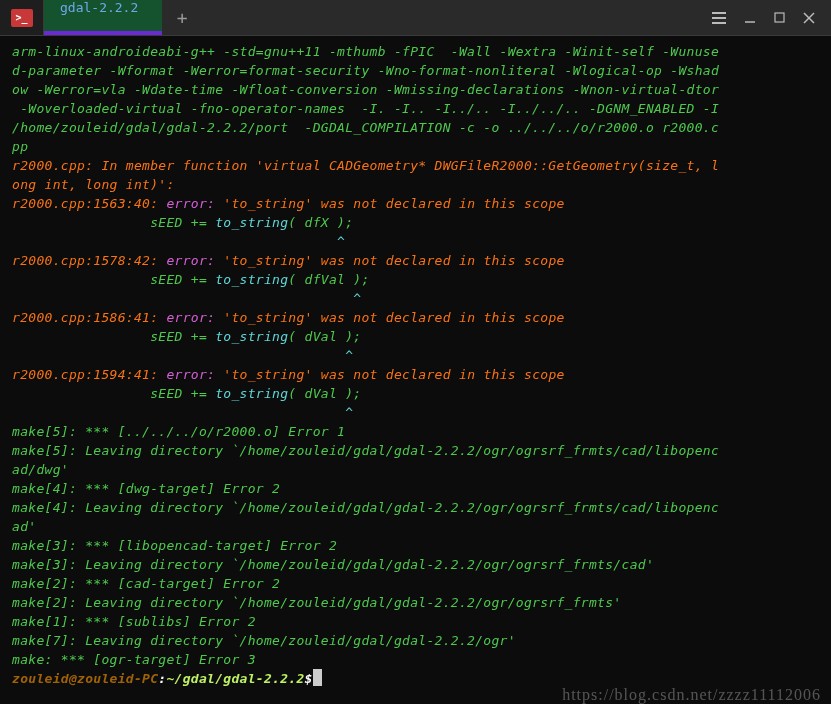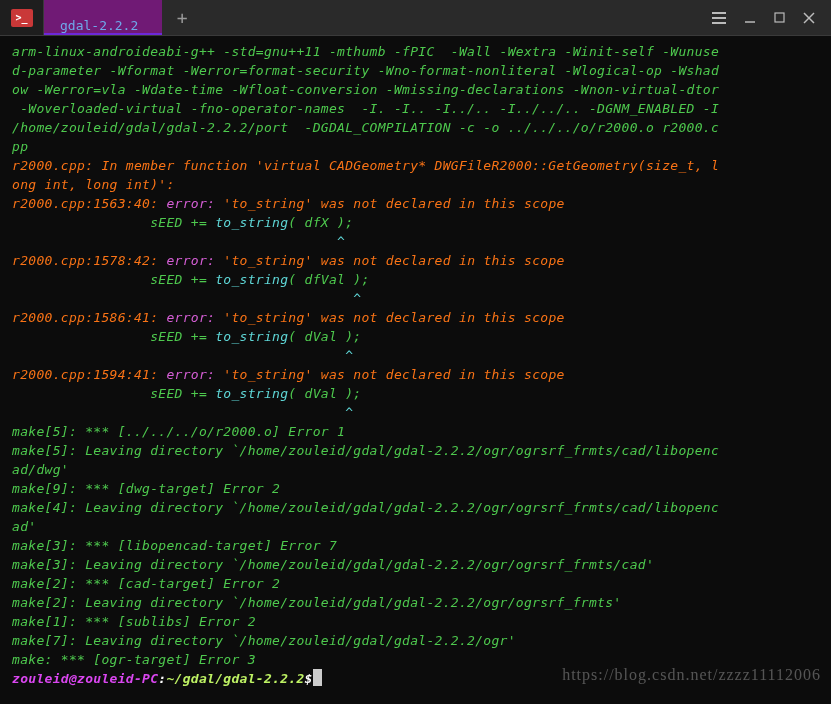--- a/index.html
+++ b/index.html
@@ -42,26 +42,26 @@
       border-radius: 2px;
       display: flex;
       align-items: center;
       justify-content: center;
       color: #fff;
       font-size: 10px;
       font-weight: bold;
     }
     .tab {
       display: flex;
-      align-items: flex-end;
+      align-items: flex-start;
       padding: 0 24px 0 16px;
-      background: #701a75;
+      background: #14532d;
       color: #6fa8ea;
       font-size: 13px;
-      border-bottom: 2px solid #6d28d9;
+      border-bottom: 4px solid #6d28d9;
       position: relative;
     }
     .new-tab {
       width: 40px;
       display: flex;
       align-items: center;
       justify-content: center;
       color: #999;
       font-size: 18px;
       cursor: pointer;
@@ -101,34 +101,34 @@
       color: #c8c8c8;
       background: rgba(10,10,10,0.85);
       height: calc(100% - 36px);
       overflow: hidden;
       font-style: italic;
     }
     .green { color: #4ec94e; }
     .white { color: #f97316; }
     .cyan { color: #5fd7d7; }
     .magenta { color: #d75fd7; margin-top: 16px; }
-    .bold-green { color: #d946ef; font-weight: bold; }
+    .bold-green { color: #a16207; font-weight: bold; }
     .bold-white { color: #fff; font-weight: bold; }
     .bold-blue { color: #bef264; font-weight: bold; }
     .cursor {
       display: inline-block;
       width: 9px;
       height: 17px;
       background: #ccc;
       vertical-align: text-bottom;
     }
     .watermark {
       position: absolute;
       right: 10px;
-      bottom: 20px;
+      bottom: 0;
       color: rgba(220,220,220,0.35);
       font-family: "SimSun", serif;
       font-size: 16px;
       letter-spacing: 1px;
       pointer-events: none;
     }
   </style>
 </head>
 <body>
 
@@ -186,24 +186,24 @@
 <span class="cyan">                                          ^</span>
 <span class="white">r2000.cpp:1586:41: </span><span class="magenta">error: </span><span class="white">'</span><span class="white">to_string</span><span class="white">' was not declared in this scope</span>
 <span class="green">                 sEED += </span><span class="cyan">to_string</span><span class="green">( dVal );</span>
 <span class="cyan">                                         ^</span>
 <span class="white">r2000.cpp:1594:41: </span><span class="magenta">error: </span><span class="white">'</span><span class="white">to_string</span><span class="white">' was not declared in this scope</span>
 <span class="green">                 sEED += </span><span class="cyan">to_string</span><span class="green">( dVal );</span>
 <span class="cyan">                                         ^</span>
 <span class="green">make[5]: *** [../../../o/r2000.o] Error 1</span>
 <span class="green">make[5]: Leaving directory `/home/zouleid/gdal/gdal-2.2.2/ogr/ogrsrf_frmts/cad/libopenc
 ad/dwg'</span>
-<span class="green">make[9]: *** [dwg-target] Error 2</span>
+<span class="green">make[4]: *** [dwg-target] Error 2</span>
 <span class="green">make[4]: Leaving directory `/home/zouleid/gdal/gdal-2.2.2/ogr/ogrsrf_frmts/cad/libopenc
 ad'</span>
-<span class="green">make[3]: *** [libopencad-target] Error 7</span>
+<span class="green">make[3]: *** [libopencad-target] Error 2</span>
 <span class="green">make[3]: Leaving directory `/home/zouleid/gdal/gdal-2.2.2/ogr/ogrsrf_frmts/cad'</span>
 <span class="green">make[2]: *** [cad-target] Error 2</span>
 <span class="green">make[2]: Leaving directory `/home/zouleid/gdal/gdal-2.2.2/ogr/ogrsrf_frmts'</span>
 <span class="green">make[1]: *** [sublibs] Error 2</span>
 <span class="green">make[7]: Leaving directory `/home/zouleid/gdal/gdal-2.2.2/ogr'</span>
 <span class="green">make: *** [ogr-target] Error 3</span>
 <span class="bold-green">zouleid@zouleid-PC</span><span class="bold-white">:</span><span class="bold-blue">~/gdal/gdal-2.2.2</span><span class="bold-white">$</span><span class="cursor"></span></div>
 
 <div class="watermark">https://blog.csdn.net/zzzz11112006</div>
 

